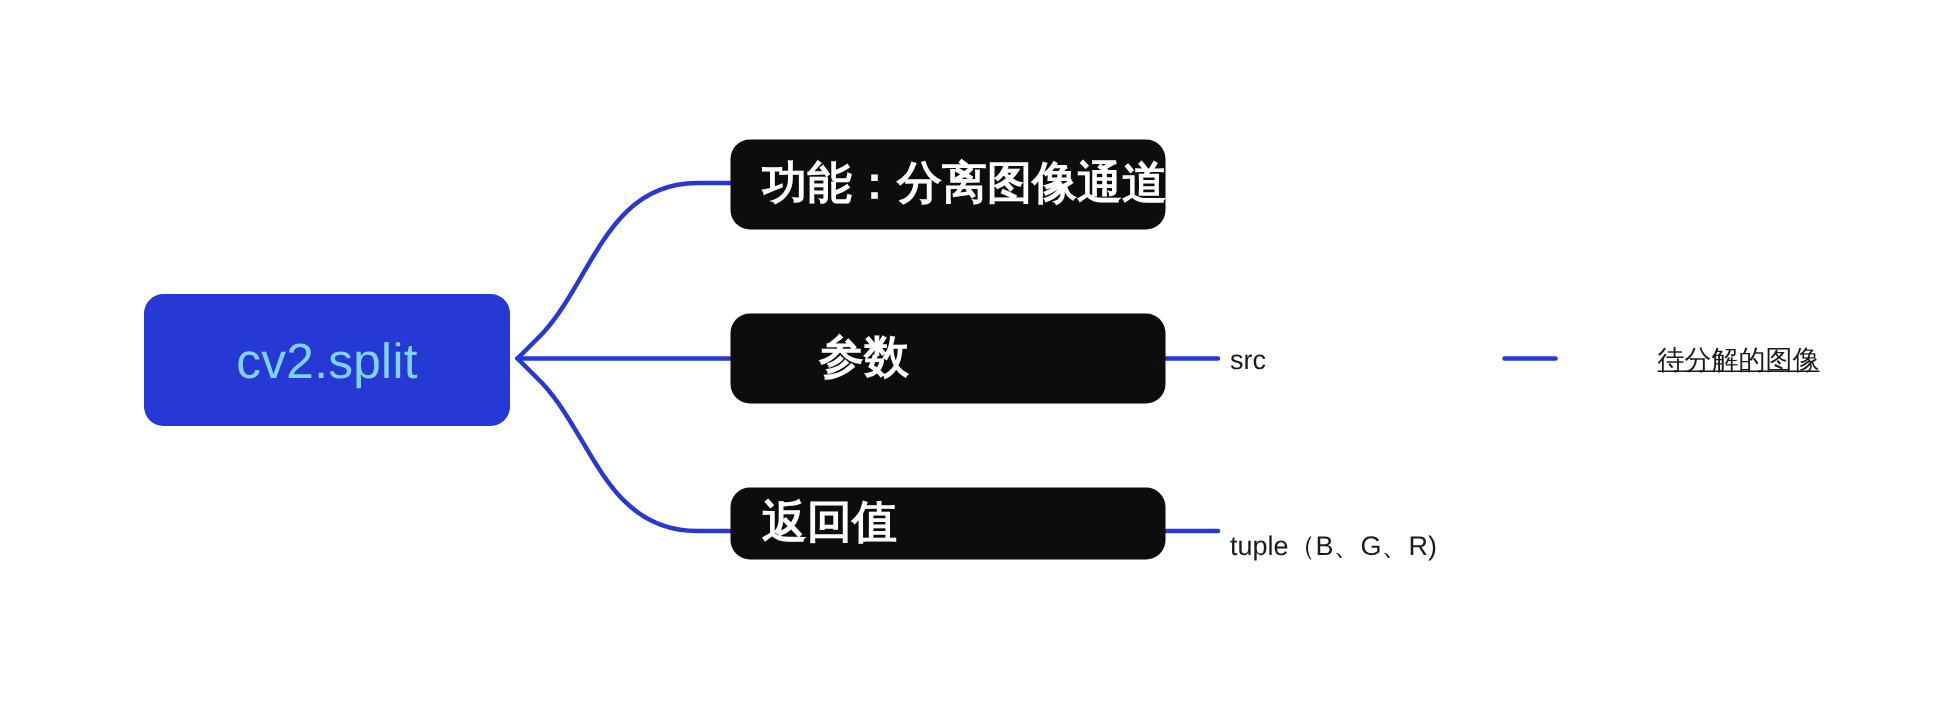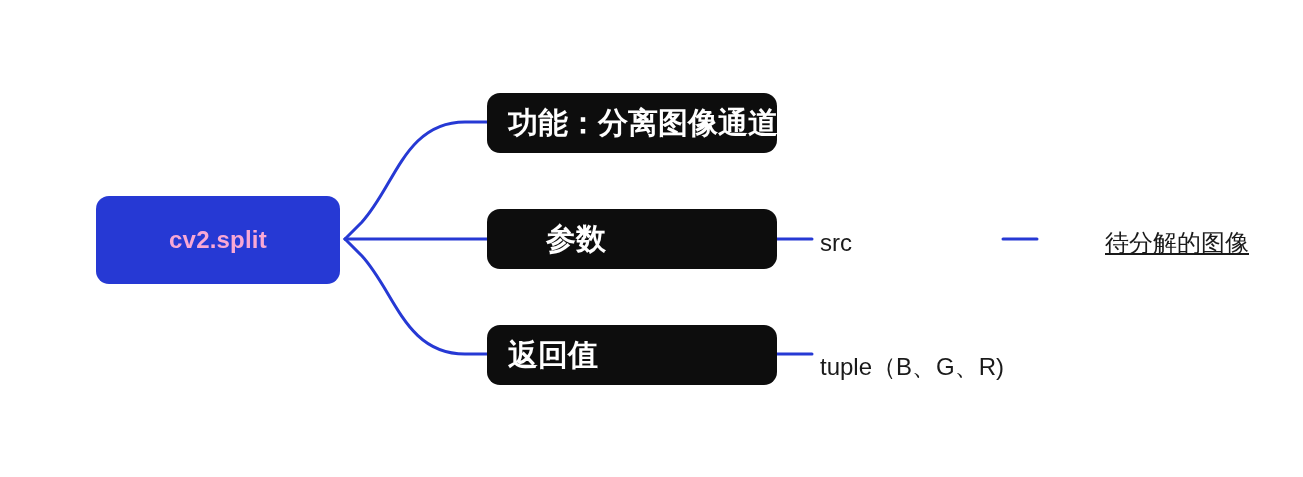--- a/index.html
+++ b/index.html
@@ -34,48 +34,48 @@
   .root-node {
     left: 96px;
     top: 196px;
     width: 244px;
     height: 88px;
     background: #2639d4;
     border-radius: 13px;
     justify-content: center;
   }
   .root-label {
-    color: #f9a8d4;
-    font-size: 24px;
-    font-weight: bold;
+    color: #7dd3fc;
+    font-size: 33px;
+    font-weight: normal;
     letter-spacing: 0.2px;
     line-height: 1;
   }
   .branch-node {
     left: 487px;
     width: 290px;
     background: #0d0d0d;
     border-radius: 13px;
     justify-content: flex-start;
   }
   .branch-node.b0 { top: 93px;  height: 60px; }
   .branch-node.b1 { top: 209px; height: 60px; padding-left: 38px; }
-  .branch-node.b2 { top: 325px; height: 60px; }
+  .branch-node.b2 { top: 325px; height: 48px; }
   .branch-label {
     color: #ffffff;
     font-size: 30px;
     font-weight: bold;
     padding-left: 21px;
     line-height: 1;
     white-space: nowrap;
   }
   .leaf-label {
     position: absolute;
     color: #1a1a1a;
-    font-size: 24px;
+    font-size: 18px;
     font-weight: normal;
     line-height: 1;
     white-space: nowrap;
   }
   .leaf-src      { left: 820px;  top: 231px; }
   .leaf-tuple    { left: 820px;  top: 355px; }
   .leaf-deep     { left: 1105px; top: 231px; text-decoration: underline; }
 </style>
 </head>
 <body>

